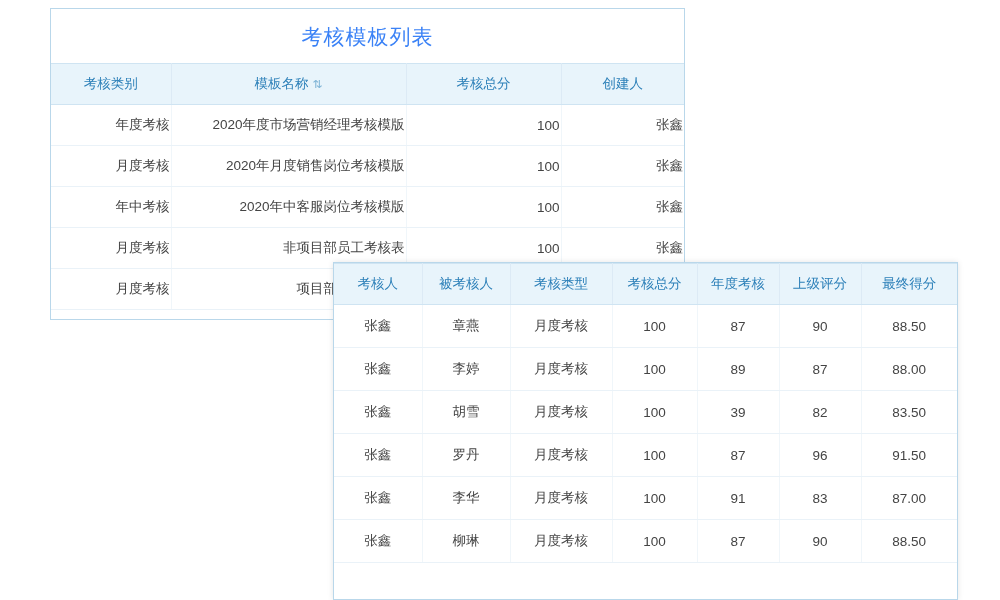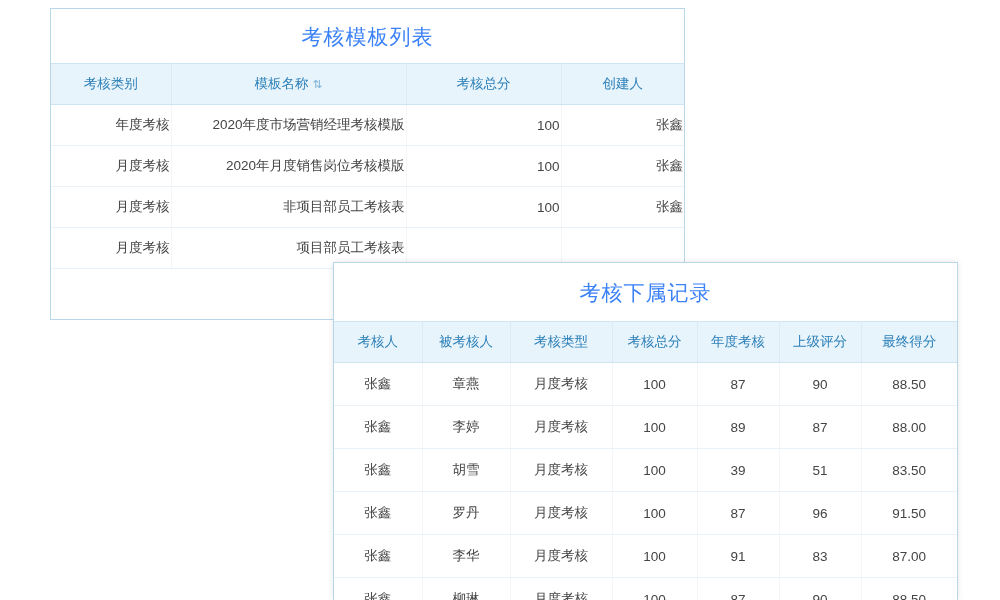--- a/index.html
+++ b/index.html
@@ -156,37 +156,42 @@
           <td>100</td>
           <td>张鑫</td>
         </tr>
         <tr>
           <td>月度考核</td>
           <td class="link-cell">2020年月度销售岗位考核模版</td>
           <td>100</td>
           <td>张鑫</td>
         </tr>
         <tr>
+          <td>年中考核</td>
+          <td class="link-cell">2020年中客服岗位考核模版</td>
+          <td>100</td>
+          <td>张鑫</td>
+        </tr>
+        <tr>
           <td>月度考核</td>
           <td class="link-cell">非项目部员工考核表</td>
           <td>100</td>
           <td>张鑫</td>
         </tr>
         <tr>
           <td>月度考核</td>
           <td class="link-cell">项目部员工考核表</td>
           <td></td>
           <td></td>
         </tr>
       </tbody>
     </table>
   </div>
 
   <div class="panel" id="panel-records">
-    <div class="panel-title">考核下属记录</div>
     <table class="grid">
       <colgroup>
         <col class="r1">
           <col class="r2">
           <col class="r3">
           <col class="r4">
           <col class="r5">
           <col class="r6">
           <col class="r7">
       </colgroup>
@@ -219,21 +224,21 @@
           <td>89</td>
           <td>87</td>
           <td>88.00</td>
         </tr>
         <tr>
           <td>张鑫</td>
           <td>胡雪</td>
           <td>月度考核</td>
           <td>100</td>
           <td>39</td>
-          <td>51</td>
+          <td>82</td>
           <td>83.50</td>
         </tr>
         <tr>
           <td>张鑫</td>
           <td>罗丹</td>
           <td>月度考核</td>
           <td>100</td>
           <td>87</td>
           <td>96</td>
           <td>91.50</td>

